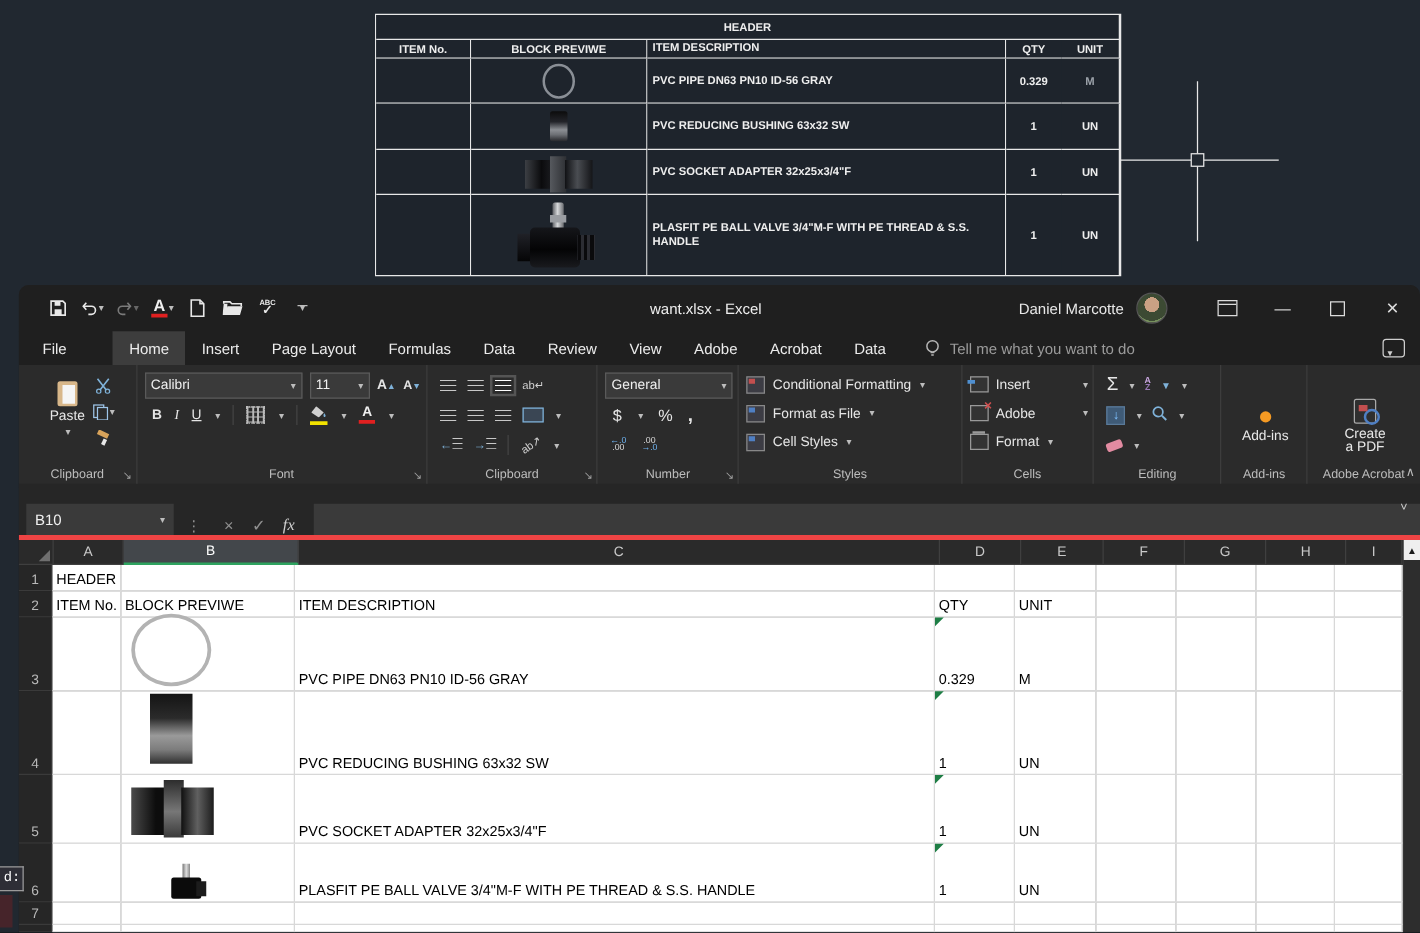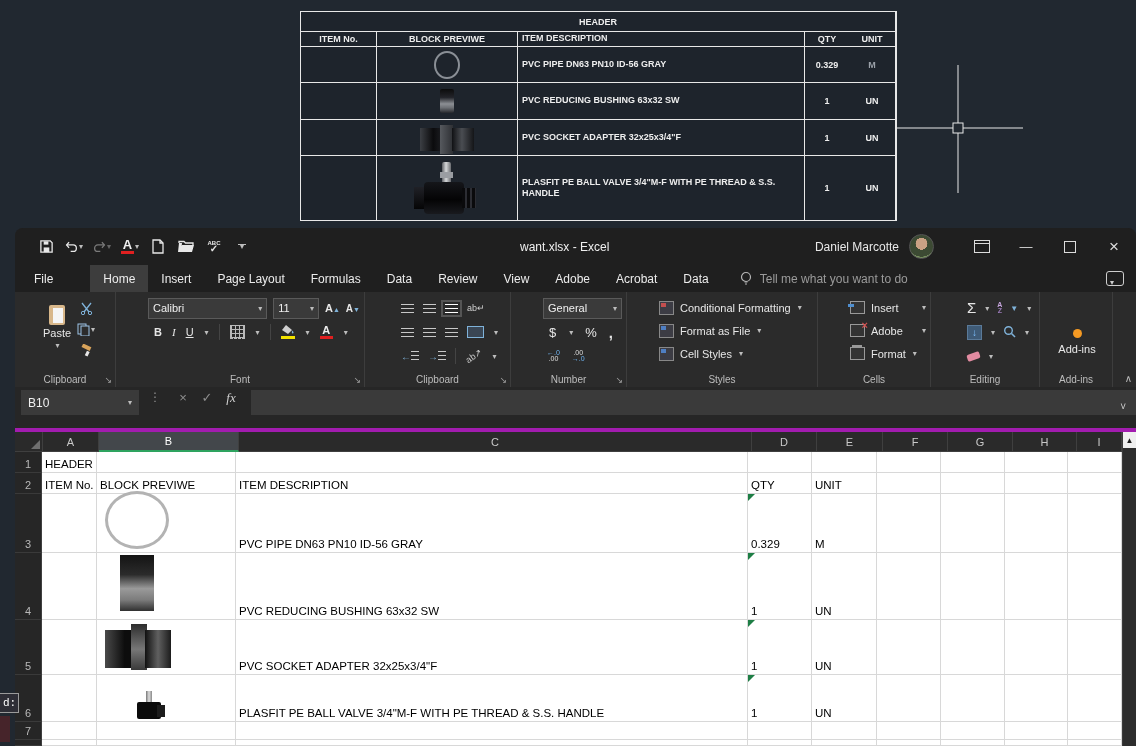--- a/index.html
+++ b/index.html
@@ -63,21 +63,21 @@
   .bulb{width:12px;height:16px;}
   .comment-ic{position:absolute;right:12px;top:6px;width:16px;height:13px;border:1px solid #cfcfcf;border-radius:3px;}
   .comment-ic:after{content:"";position:absolute;left:3px;bottom:-4px;border:4px solid transparent;border-top-color:#cfcfcf;border-left-width:2px;border-right-width:2px;}
   
   .ribbon{height:95px;background:#2b2b2b;display:flex;font-size:11px;position:relative;border-bottom:3px solid #262626;}
   .rgroup{position:relative;display:flex;flex-direction:column;border-right:1px solid #3d3d3d;padding:4px 4px 0 6px;}
   .rgroup .glabel{position:absolute;bottom:2px;left:0;right:0;text-align:center;color:#bdbdbd;font-size:10px;}
   .launcher{position:absolute;bottom:2px;right:3px;color:#9f9f9f;font-size:9px;}
   .rbtn-big{display:flex;flex-direction:column;align-items:center;justify-content:center;color:#e8e8e8;gap:2px;padding:2px 6px;}
   .icon16{width:18px;height:18px;display:flex;align-items:center;justify-content:center;}
-  .rrow{display:flex;align-items:center;height:24px;gap:6px;color:#e6e6e6;margin-left:26px;}
+  .rrow{display:flex;align-items:center;height:24px;gap:6px;color:#e6e6e6;}
   .combo{background:#3a3a3a;border:1px solid #5a5a5a;height:19px;display:flex;align-items:center;
      padding:0 4px;justify-content:space-between;color:#f0f0f0;font-size:11px;}
   .bars{width:13px;height:9px;background:repeating-linear-gradient(180deg,#c8c8c8 0 1px,transparent 1px 4px);}
   .bars.sel{outline:2px solid #555;outline-offset:2px;background:repeating-linear-gradient(180deg,#fff 0 1px,transparent 1px 4px);}
   .bicon{font-weight:bold;}
   .uline{text-decoration:underline;}
   .grid-ic{width:13px;height:12px;background:
      repeating-linear-gradient(0deg,#bbb 0 1px,transparent 1px 4px),
      repeating-linear-gradient(90deg,#bbb 0 1px,transparent 1px 4px);border:1px dotted #bbb;}
   .fill-ic,.fc-ic{line-height:9px;text-align:center;font-size:11px;font-weight:bold;color:#eee;}
@@ -95,21 +95,21 @@
   .eraser{width:13px;height:7px;background:#e28ba1;border-radius:2px;transform:rotate(-20deg);}
   .sortaz{font-size:7px;font-weight:bold;color:#c9a7e0;line-height:6px;text-align:center;}
   .dot-addin{width:9px;height:9px;border-radius:50%;background:#f59a23;margin-bottom:3px;}
   .pdf-ic{width:16px;height:18px;border:1px solid #a9a9a9;border-radius:2px;position:relative;background:#2f2f2f;}
   .pdf-ic:before{content:"";position:absolute;right:-4px;bottom:-2px;width:9px;height:9px;border:2px solid #4f7fc3;border-radius:50%;}
   .pdf-ic:after{content:"";position:absolute;left:3px;top:4px;width:7px;height:5px;background:#c34f4f;}
   .dec-ic{font-size:7px;line-height:6px;text-align:center;color:#ddd;}
   .dec-ic .b{color:#6fb3f0;}
   .collapse{position:absolute;right:4px;bottom:3px;color:#bbb;font-size:10px;}
   
-  .fbar{height:38px;background:#262626;display:flex;align-items:flex-start;border-bottom:4px solid #a21caf;position:relative;}
+  .fbar{height:38px;background:#262626;display:flex;align-items:flex-end;border-bottom:4px solid #ef4444;position:relative;}
   .namebox{margin-left:6px;width:104px;height:25px;background:#3a3a3a;display:flex;align-items:center;
      justify-content:space-between;padding:0 7px;font-size:12px;color:#f0f0f0;}
   .fdots{color:#8f8f8f;margin:0 10px;font-size:12px;}
   .fbtn{color:#8f8f8f;width:24px;text-align:center;font-size:13px;}
   .fx{font-style:italic;font-family:"Liberation Serif",serif;color:#d0d0d0;}
   .finput{flex:1;height:25px;background:#3a3a3a;margin-left:8px;position:relative;}
   .fchev{position:absolute;right:10px;top:11px;color:#cfcfcf;font-size:10px;}
   
   .sheet{position:absolute;left:0;top:204px;right:0;bottom:0;display:flex;background:#1f1f1f;}
   .gridwrap{width:1108px;display:flex;flex-direction:column;}
@@ -486,20 +486,28 @@
       </div>
 
       <div class="rgroup" style="width:62px;justify-content:center">
         <div class="rbtn-big">
           <span class="dot-addin"></span>
           <span>Add-ins</span>
         </div>
         <span class="glabel">Add-ins</span>
       </div>
 
+      <div class="rgroup" style="width:86px;align-items:center;justify-content:center;border-right:none">
+        <div class="rbtn-big">
+          <span class="pdf-ic"></span>
+          <span>Create</span>
+          <span style="margin-top:-3px">a PDF</span>
+        </div>
+        <span class="glabel">Adobe Acrobat</span>
+      </div>
       <span class="collapse">∧</span>
     </div>
 
     <div class="fbar">
       <span class="namebox">
           <span>B10</span>
           <span class="chev">▾</span>
         </span>
       <span class="fdots">⋮</span>
       <span class="fbtn">×</span>

